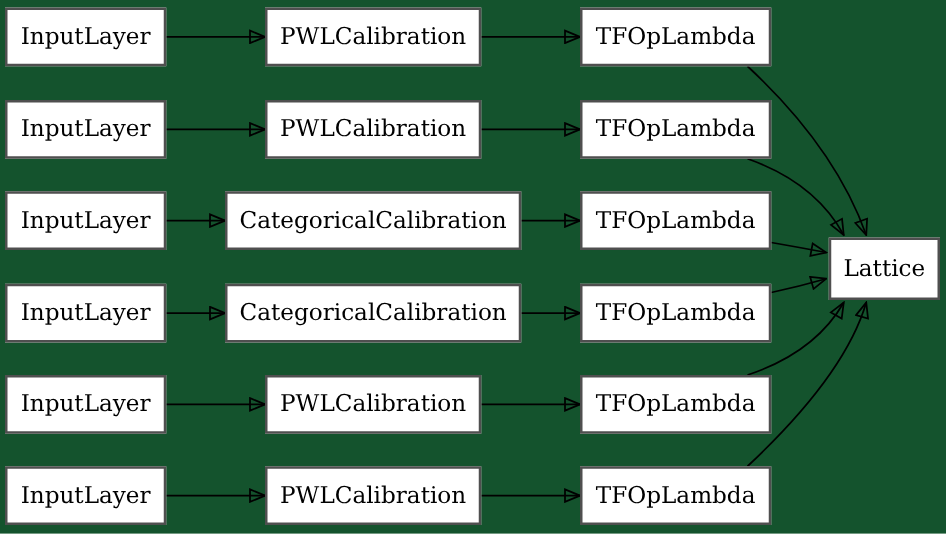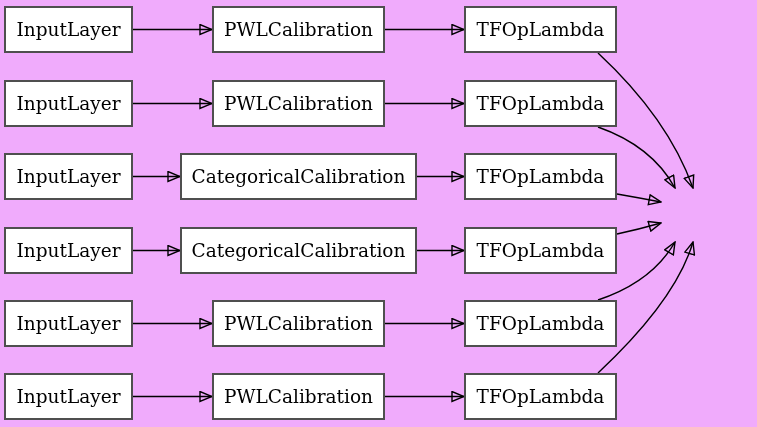--- a/index.html
+++ b/index.html
@@ -5,21 +5,21 @@
   html, body {
     margin: 0;
     padding: 0;
     background: #ffffff;
     font-family: "DejaVu Serif", "Liberation Serif", serif;
   }
   #canvas {
     position: relative;
     width: 757px;
     height: 427px;
-    background: #f0abfc;
+    background: #14532d;
     overflow: hidden;
   }
   .node {
     position: absolute;
     box-sizing: border-box;
     border: 2px solid #4f4f4f;
     background: #ffffff;
     display: flex;
     align-items: center;
     justify-content: center;
@@ -91,14 +91,15 @@
   <div class="node" style="left:464px; top:227px; width:153px; height:47px;">TFOpLambda</div>
 
   <div class="node" style="left:4px;   top:300px; width:129px; height:47px;">InputLayer</div>
   <div class="node" style="left:212px; top:300px; width:173px; height:47px;">PWLCalibration</div>
   <div class="node" style="left:464px; top:300px; width:153px; height:47px;">TFOpLambda</div>
 
   <div class="node" style="left:4px;   top:373px; width:129px; height:47px;">InputLayer</div>
   <div class="node" style="left:212px; top:373px; width:173px; height:47px;">PWLCalibration</div>
   <div class="node" style="left:464px; top:373px; width:153px; height:47px;">TFOpLambda</div>
 
+  <div class="node" style="left:663px; top:190px; width:89px; height:50px;">Lattice</div>
 
 </div>
 
 </body></html>

